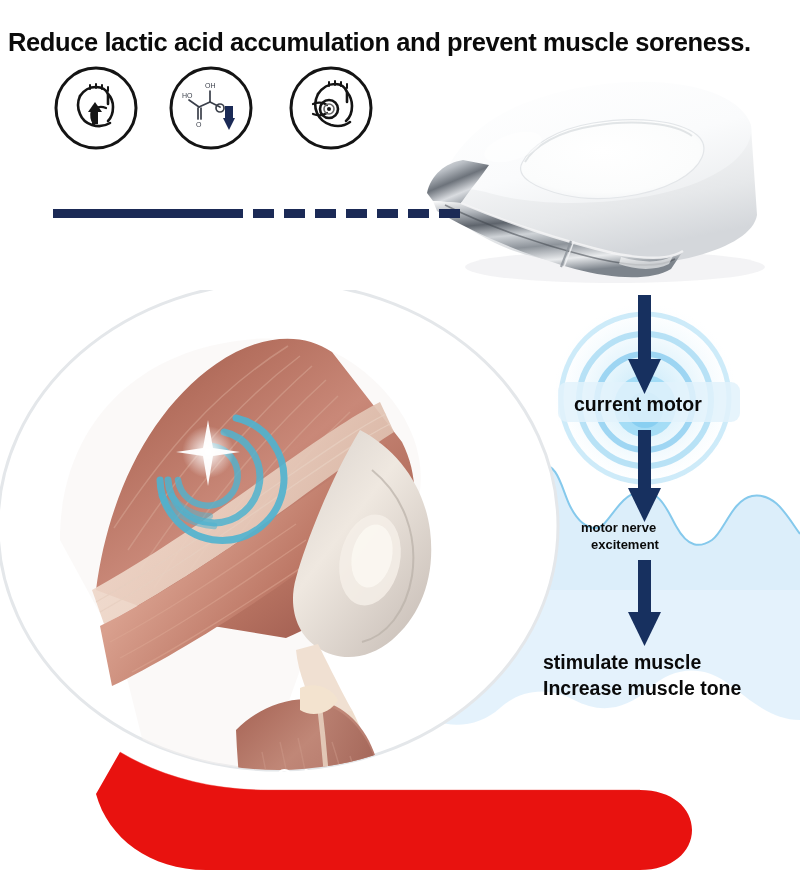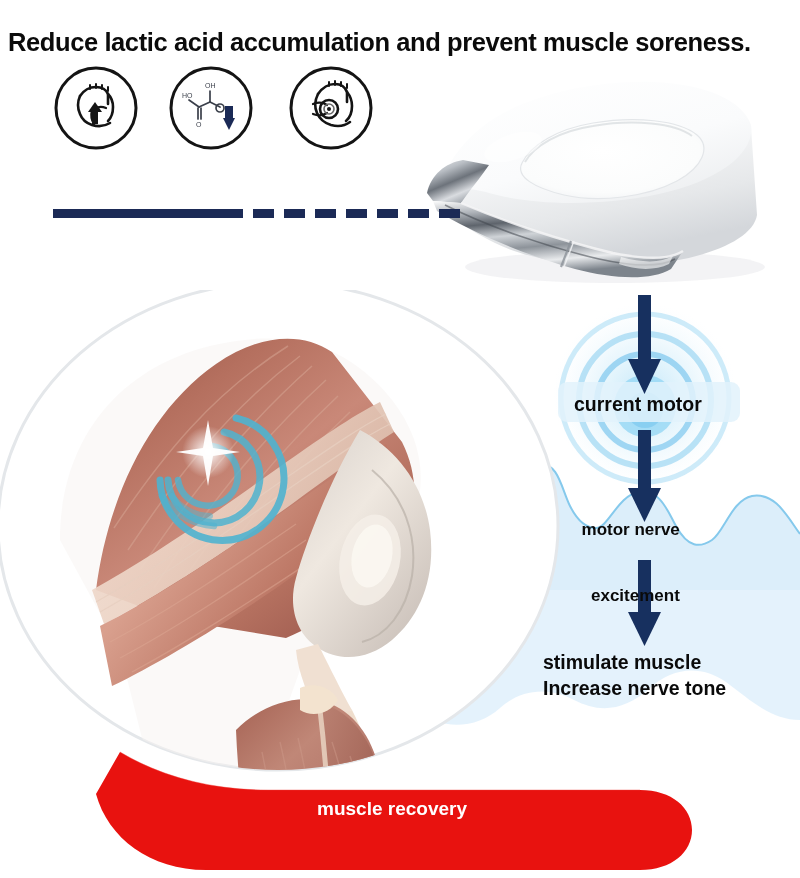--- a/index.html
+++ b/index.html
@@ -67,35 +67,34 @@
   
   .flow-label {
     position:absolute;
     font-weight:bold;
     color:#0a0a0a;
     z-index:28;
     white-space:nowrap;
     line-height:1.32;
   }
   #flow-pulse  { left:574px; top:392px; font-size:19.5px; }
-  #flow-nerve  { left:581px; top:519px; font-size:17px; text-align:right; }
+  #flow-nerve  { left:581px; top:519px; font-size:13px; text-align:left; }
   #flow-stim   { left:543px; top:650px; font-size:19.5px; }
   .flow-line { display:block; }
 
   
   #banner-text {
     position:absolute;
     left:277px; top:760px;
     width:480px;
     font-size:19px;
     font-weight:bold;
     color:#ffffff;
     line-height:1.72;
     z-index:40;
-    margin-left:40px;
   }
   #banner-text .bl { display:block; }
 </style>
 </head>
 <body>
 
 <div id="page">
 
   <div id="headline">Reduce lactic acid accumulation and prevent muscle soreness.</div>
 
@@ -464,26 +463,25 @@
       </g>
     </svg>
   </div>
 
   <div class="flow-label" id="flow-pulse">
     <span class="flow-line">current motor</span>
   </div>
 
   <div class="flow-label" id="flow-nerve">
     <span class="flow-line">motor nerve</span>
-    <span class="flow-line" style="padding-left:10px;margin-top:44px;">excitement</span>
+    <span class="flow-line" style="padding-left:10px;">excitement</span>
   </div>
 
   <div class="flow-label" id="flow-stim">
     <span class="flow-line">stimulate muscle</span>
-    <span class="flow-line">Increase nerve tone</span>
+    <span class="flow-line">Increase muscle tone</span>
   </div>
 
   <div id="banner-text">
     <span class="bl">Quickly defeat lactic acid and accelerate</span>
-    <span class="bl">muscle recovery</span>
   </div>
 
 </div>
 
 </body></html>

